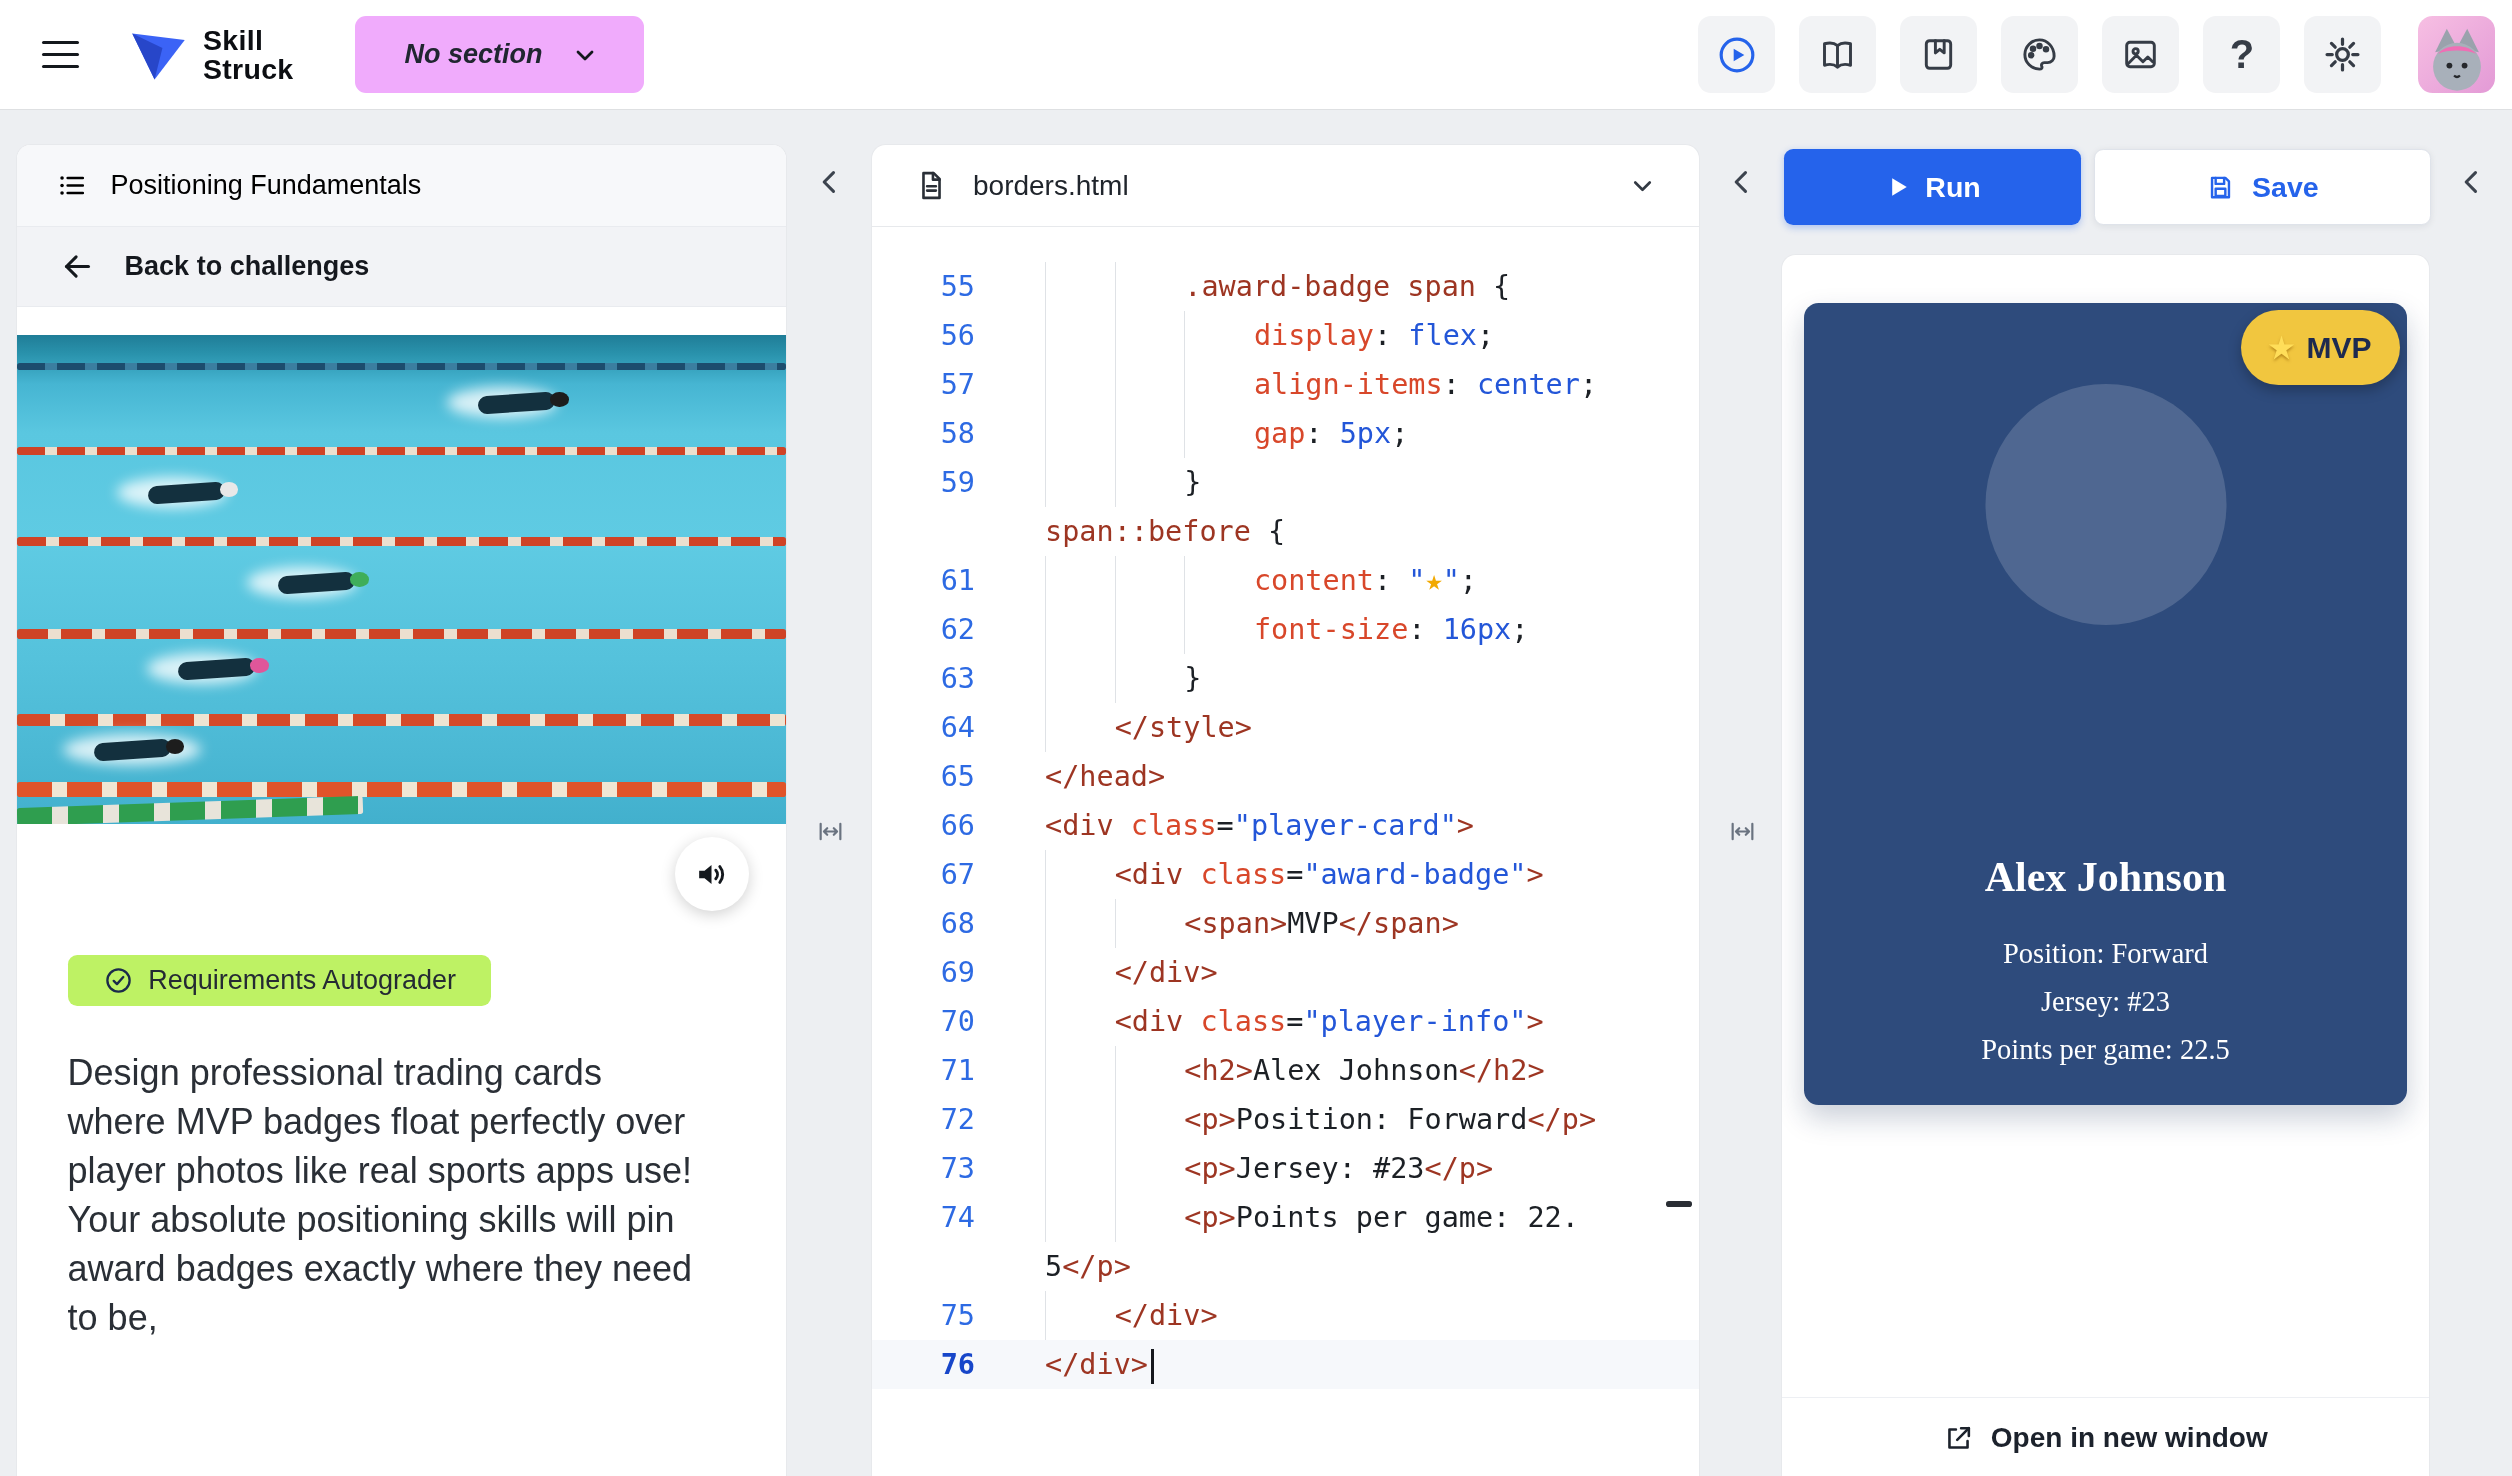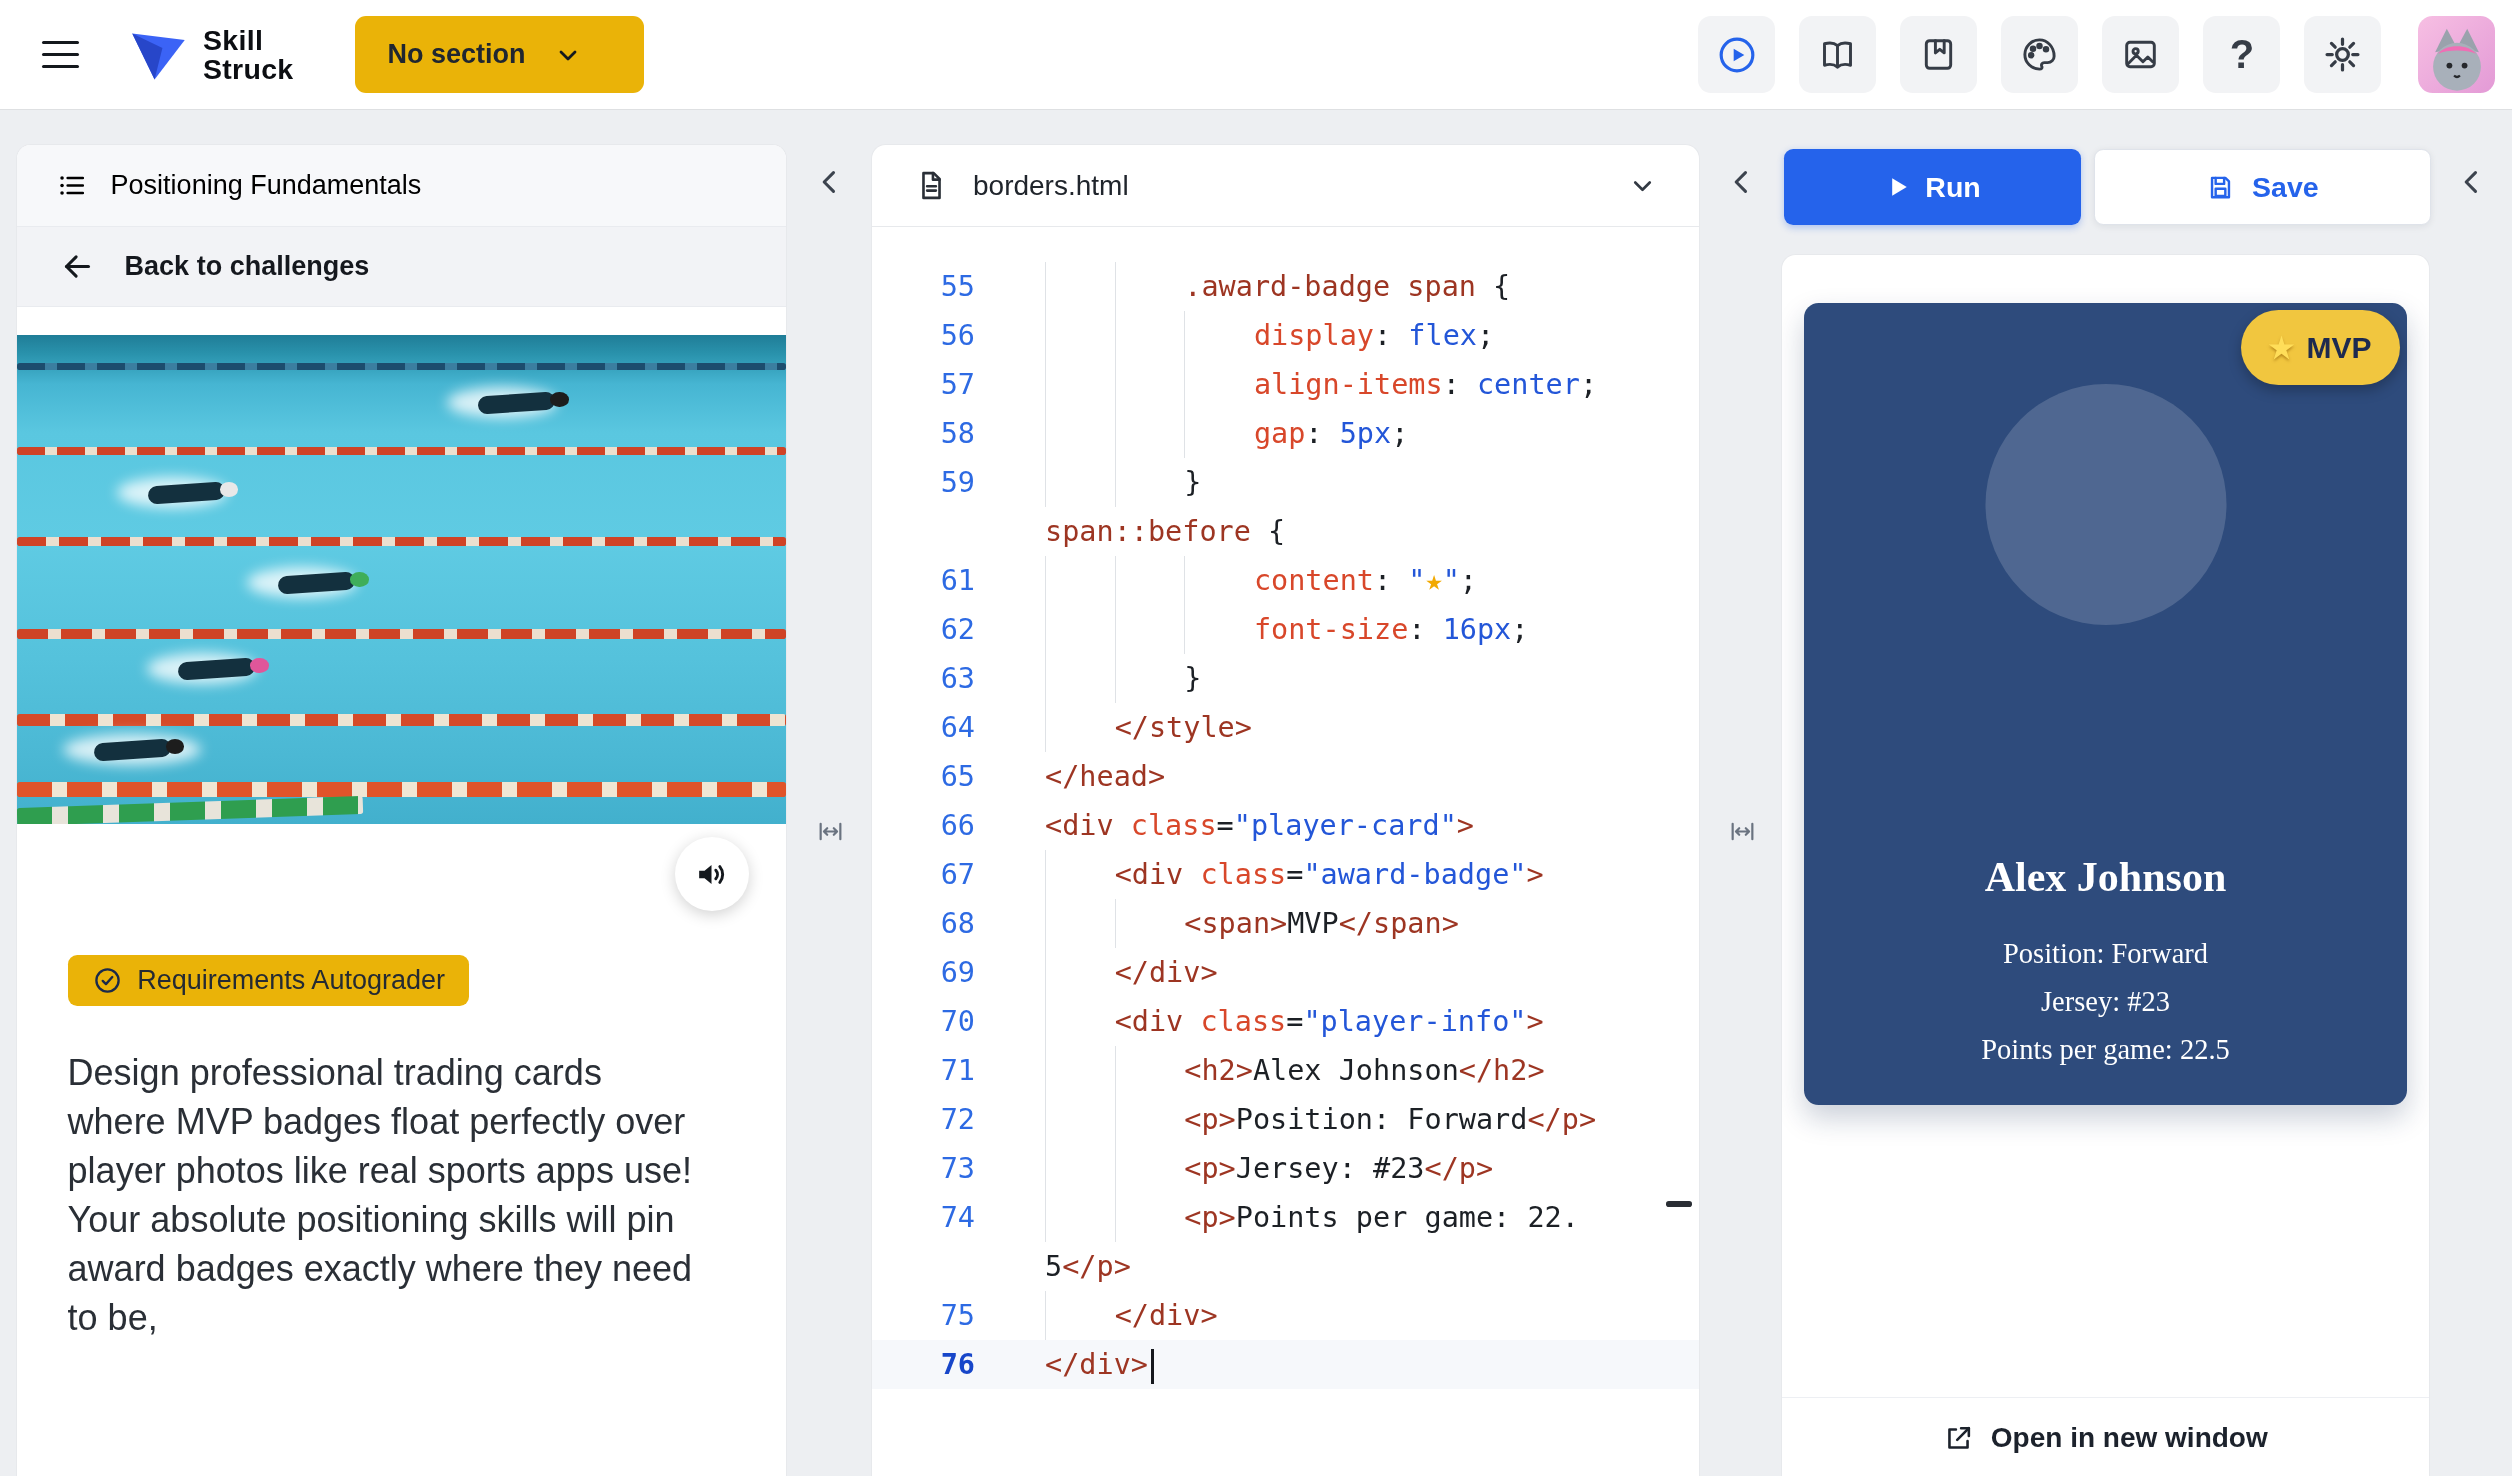--- a/index.html
+++ b/index.html
@@ -16,22 +16,22 @@
   svg{display:block;}
   button{border:none;background:none;padding:0;font-family:inherit;cursor:pointer;}
 
   
   .topbar{position:absolute;top:0;left:0;right:0;height:109px;background:#fff;
     display:flex;align-items:center;box-shadow:0 0.9px 0 rgba(0,0,0,.07);z-index:5;}
   .hamburger{margin-left:42px;width:48px;height:40px;display:flex;flex-direction:column;justify-content:center;gap:8.3px;}
   .hamburger span{display:block;width:37px;height:3.7px;background:#14181d;border-radius:1.8px;}
   .logo{display:flex;align-items:center;gap:13px;margin-left:37px;}
   .logo-text{font-weight:800;font-size:28.5px;line-height:29px;color:#0c0e12;letter-spacing:0.3px;display:flex;flex-direction:column;}
-  .section-pill{margin-left:61px;height:77px;min-width:289px;background:#eab308;border-radius:11px;
-    display:flex;align-items:center;justify-content:flex-start;padding:0 28px 0 33px;gap:28px;}
+  .section-pill{margin-left:61px;height:77px;min-width:289px;background:#f0abfc;border-radius:11px;
+    display:flex;align-items:center;justify-content:center;padding:0 28px 0 33px;gap:28px;font-style:italic;}
   .section-pill .lbl{font-size:27px;font-weight:600;color:#202630;}
   .topbar-right{margin-left:auto;margin-right:16.6px;display:flex;align-items:center;gap:24px;}
   .tb-btn{width:77px;height:77px;border-radius:13px;background:#f2f3f5;display:flex;align-items:center;justify-content:center;color:#363c46;}
   .tb-btn.accent{color:var(--accent);}
   .tb-help{font-size:40px;font-weight:800;color:#363c46;}
   .avatar{width:77px;height:77px;border-radius:14.7px;margin-left:13px;overflow:hidden;
     background:linear-gradient(135deg,#f7bfe3,#e39ad6);display:flex;align-items:flex-end;justify-content:center;}
 
   
   .panel{position:absolute;top:144px;bottom:0;background:#fff;border:0.9px solid #e7e9ec;border-bottom:none;
@@ -59,22 +59,22 @@
   .swimmer .splash{position:absolute;left:0;top:3.7px;width:110px;height:31px;background:rgba(255,255,255,.78);border-radius:50%;filter:blur(6.4px);}
   .swimmer .bod{position:absolute;left:31px;top:11px;width:77px;height:18.4px;background:#13303e;border-radius:9.2px;transform:rotate(-4deg);}
   .swimmer .cap{position:absolute;left:103px;top:9.2px;width:18.4px;height:14.7px;border-radius:50%;background:#1d1d1d;}
   .cap.green{background:#3fae5a;} .cap.pink{background:#e0569a;} .cap.white{background:#e8e8e8;}
 
   .audio-row{position:relative;height:88px;}
   .audio-btn{position:absolute;right:37px;top:13px;width:74px;height:74px;border-radius:50%;background:#fff;
     box-shadow:0 3.7px 14.7px rgba(0,0,0,.18);display:flex;align-items:center;justify-content:center;}
 
   .lesson-title{margin:7.4px 51px 0;font-size:63px;line-height:1.45;font-weight:800;color:#0d1117;letter-spacing:-0.5px;}
-  .autograder{margin:43px 0 0 51px;display:inline-flex;align-items:center;gap:14.7px;background:#eab308;border-radius:9.2px;
-    height:51px;padding:0 24px;font-size:27px;color:#242a33;}
+  .autograder{margin:43px 0 0 51px;display:inline-flex;align-items:center;gap:14.7px;background:#bef264;border-radius:9.2px;
+    height:51px;padding:0 35px;font-size:27px;color:#242a33;}
   .description{margin:42px 51px 0;width:634px;font-size:36px;line-height:49px;color:#2a2f36;}
 
   
   .gap-chevron{position:absolute;width:48px;height:48px;display:flex;align-items:center;justify-content:center;color:#3c434e;}
   .gap-drag{position:absolute;width:48px;height:59px;display:flex;align-items:center;justify-content:center;color:#6a7380;}
 
   
   .panel-editor{left:871px;width:829px;}
   .ed-header{height:81px;border-bottom:0.9px solid #e7e9ec;display:flex;align-items:center;padding:0 42px;gap:24px;color:#2a2f37;}
   .ed-header .fname{font-size:28px;font-weight:500;color:#20252c;}

